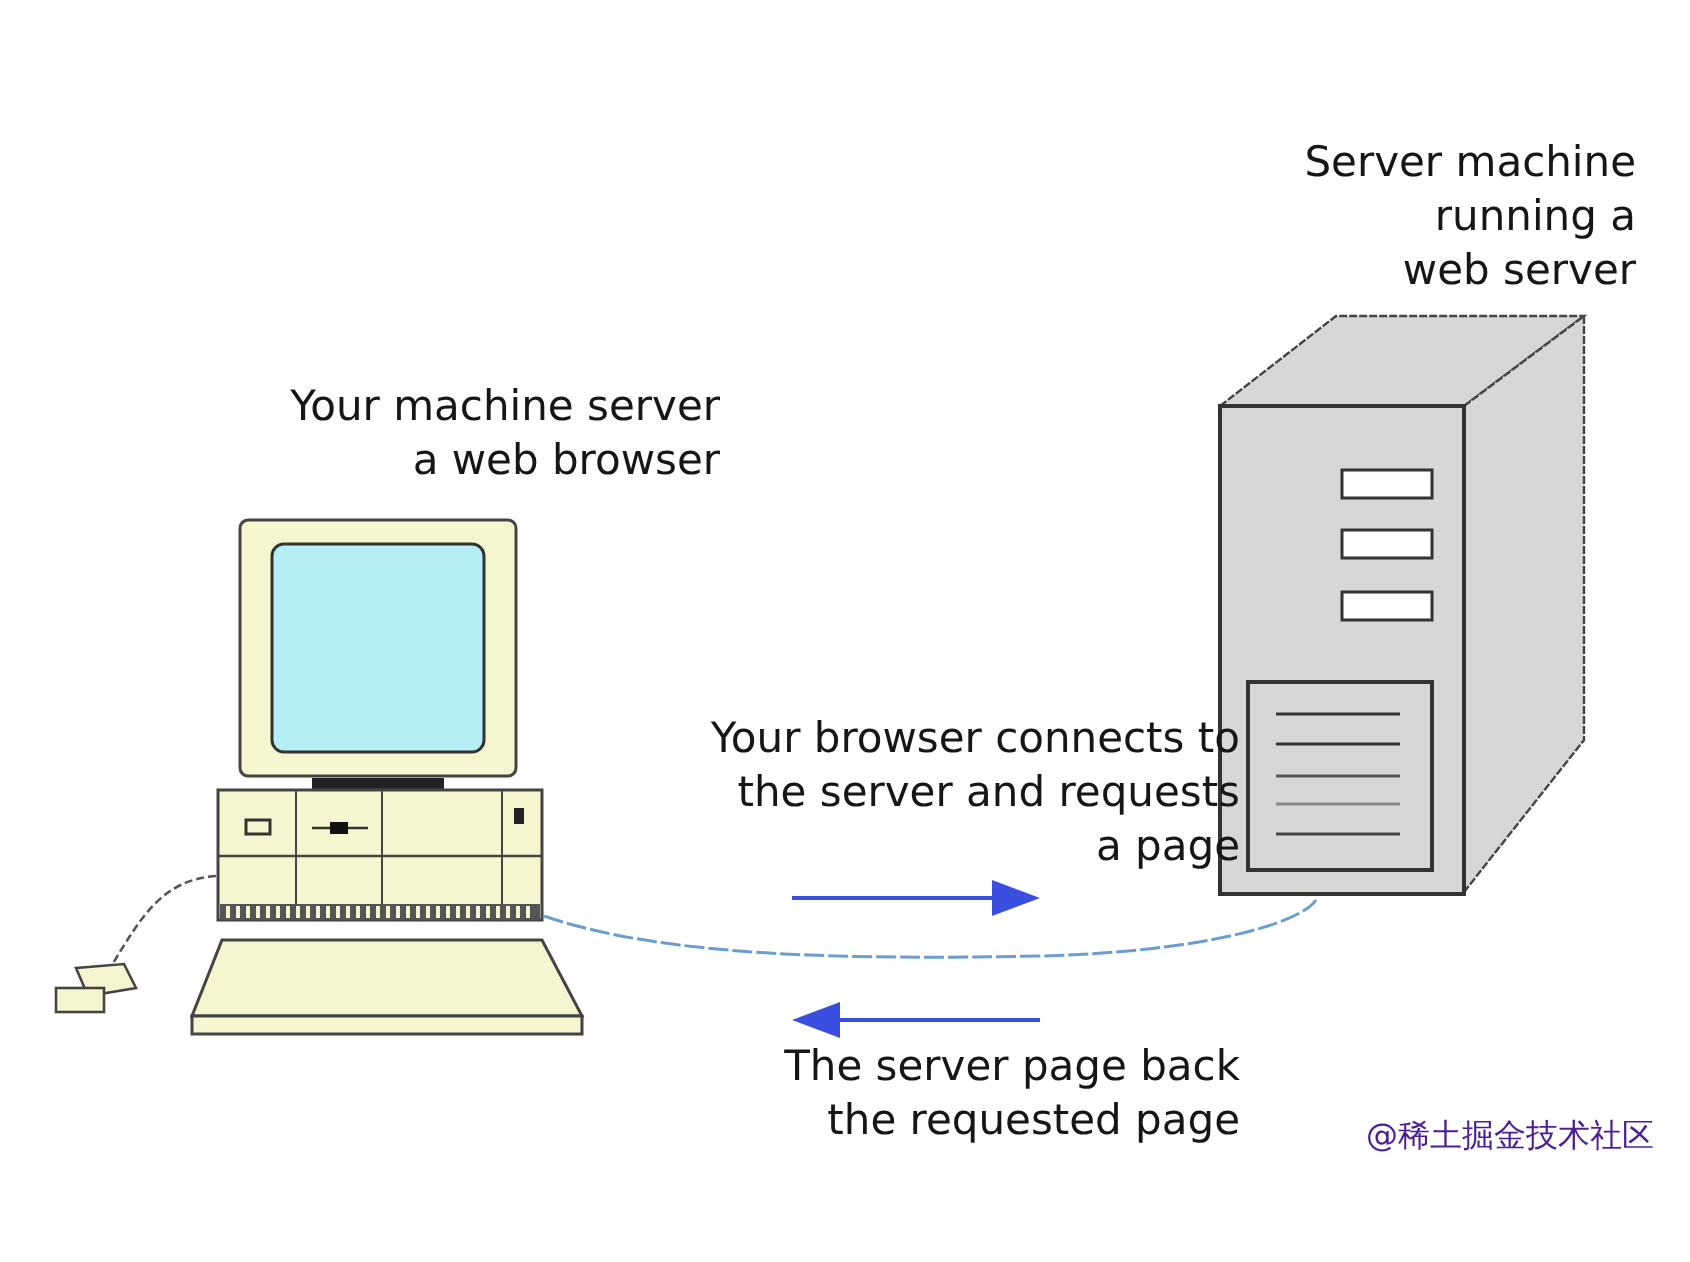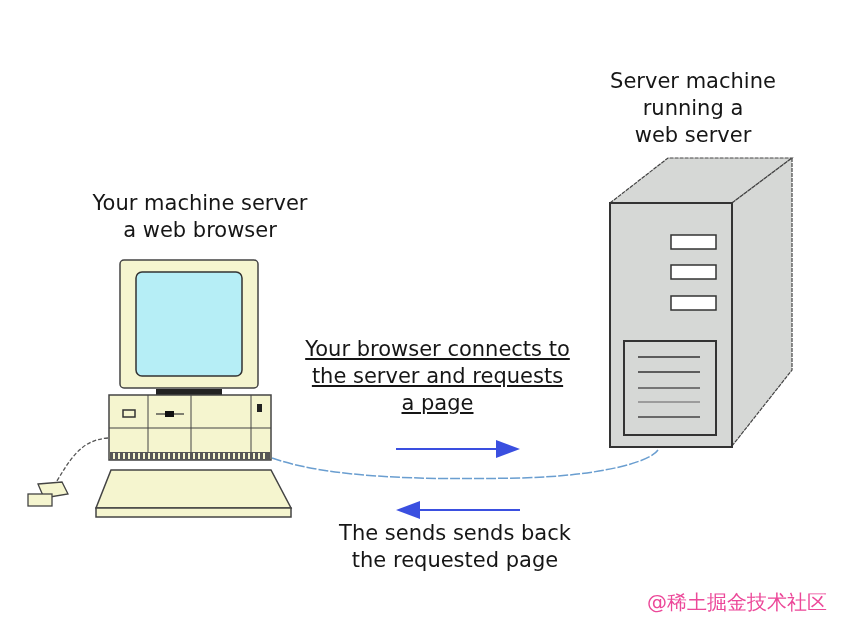--- a/index.html
+++ b/index.html
@@ -1,23 +1,23 @@
 <!DOCTYPE html>
 <html><head>
 <meta charset="utf-8">
 <style>
   html, body { margin: 0; padding: 0; background: #ffffff; }
   body { width: 845px; height: 631px; position: relative; overflow: hidden;
          font-family: "DejaVu Sans", sans-serif; color: #111; }
-  .label { position: absolute; text-align: center; font-size: 21px; line-height: 27px; color: #161616; white-space: pre; }
+  .label { position: absolute; text-align: right; font-size: 21px; line-height: 27px; color: #161616; white-space: pre; }
   #lbl-client { left: 40px; top: 190px; width: 320px; }
   #lbl-server { left: 568px; top: 68px; width: 250px; }
-  #lbl-request { left: 255px; top: 336px; width: 365px; text-decoration: underline; }
+  #lbl-request { left: 255px; top: 356px; width: 365px; }
   #lbl-response { left: 290px; top: 520px; width: 330px; }
-  #watermark { position: absolute; right: 18px; top: 589px; font-size: 20px; color: #ec4899; white-space: pre; }
+  #watermark { position: absolute; right: 18px; top: 558px; font-size: 16px; color: #4c1d95; white-space: pre; }
   svg { position: absolute; left: 0; top: 0; }
 </style>
 </head>
 <body>
 
 <svg width="845" height="631" viewBox="0 0 845 631">
 
   <path d="M272,458 C330,478 420,480 520,478 C600,476 650,462 658,450" fill="none" stroke="#6a9ed0" stroke-width="1.5" stroke-dasharray="10,2"></path>
 
   <g>
@@ -102,15 +102,15 @@
 </svg>
 
 <div id="lbl-client" class="label">Your machine server
 a web browser</div>
 <div id="lbl-server" class="label">Server machine
 running a
 web server</div>
 <div id="lbl-request" class="label">Your browser connects to
 the server and requests
 a page</div>
-<div id="lbl-response" class="label">The sends sends back
+<div id="lbl-response" class="label">The server page back
 the requested page</div>
 <div id="watermark">@稀土掘金技术社区</div>
 
 </body></html>

